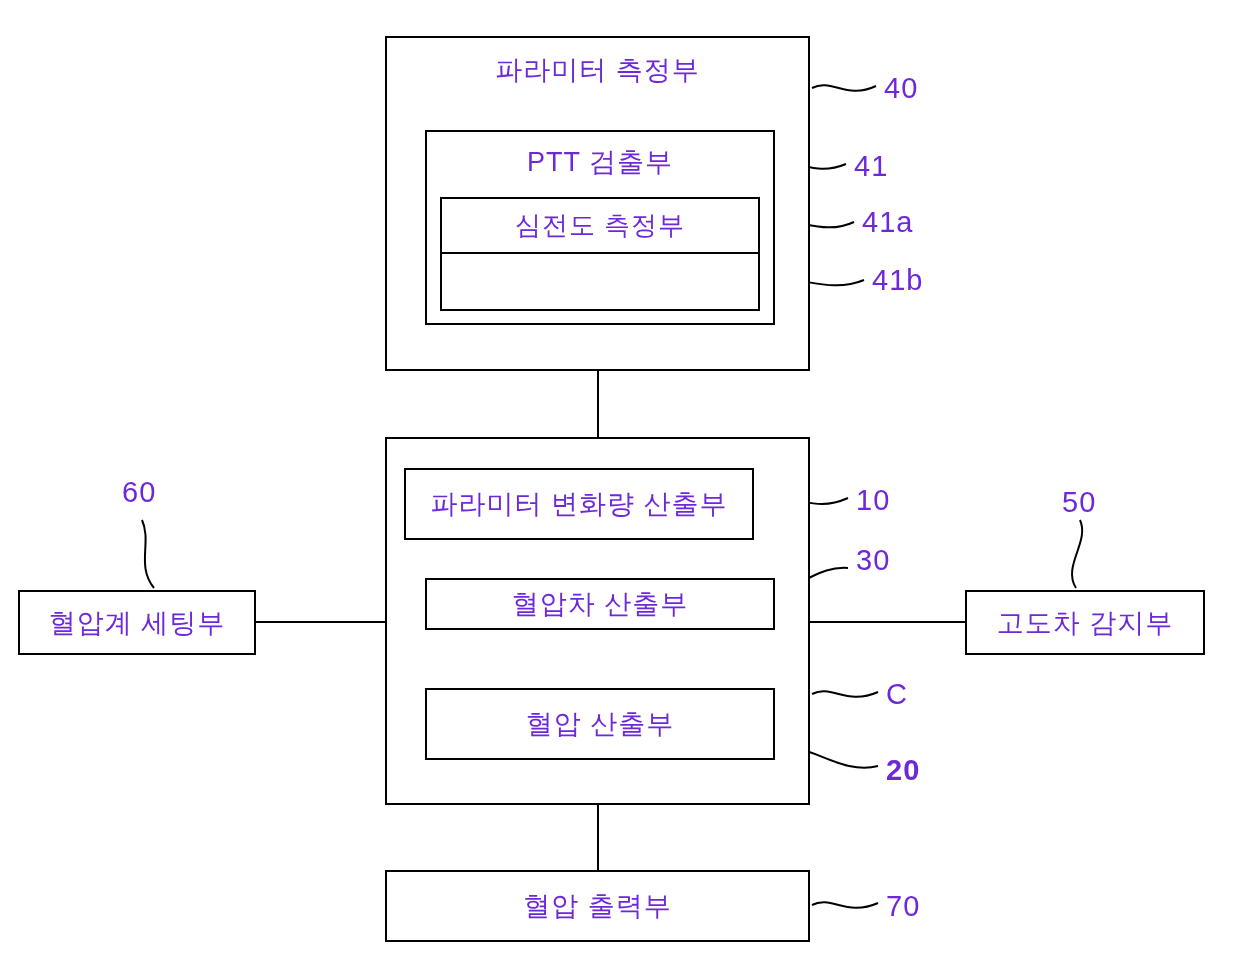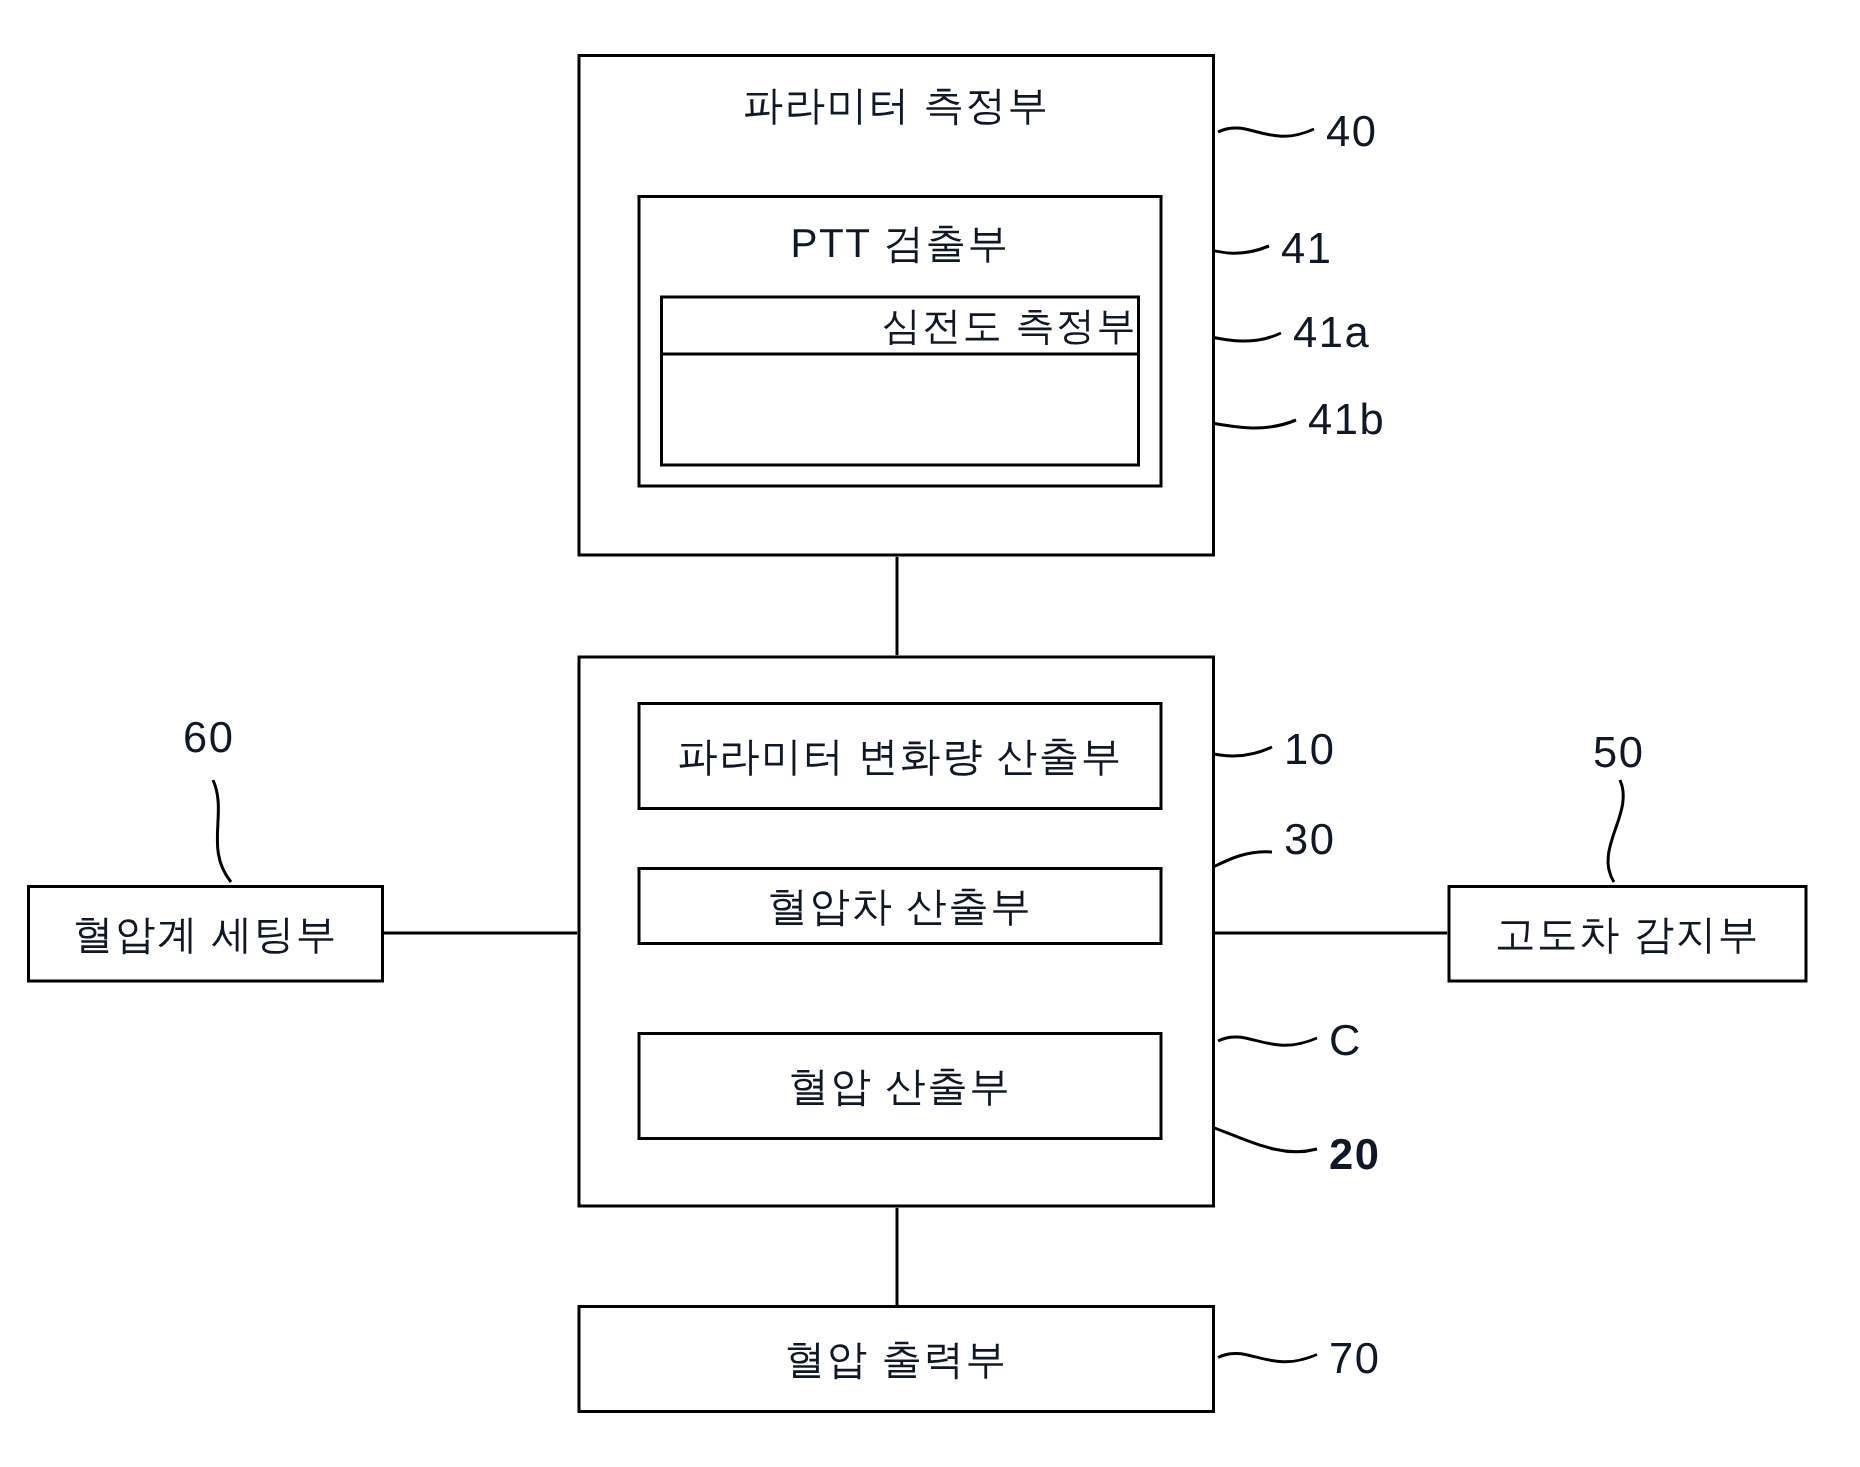--- a/index.html
+++ b/index.html
@@ -2,21 +2,21 @@
 <html><head>
 <meta charset="utf-8">
 <style>
   * { margin: 0; padding: 0; box-sizing: border-box; }
   html, body { background: #ffffff; }
   .canvas {
     position: relative;
     width: 1240px;
     height: 978px;
     background: #ffffff;
-    color: #0f172a;
+    color: #6d28d9;
     font-family: "Liberation Sans", "DejaVu Sans", sans-serif;
     overflow: hidden;
   }
   svg.overlay {
     position: absolute;
     left: 0; top: 0;
     width: 1240px; height: 978px;
   }
   .box {
     position: absolute;
@@ -32,24 +32,24 @@
   }
   .title-top {
     text-align: center;
     font-size: 27px;
     letter-spacing: 1px;
     padding-top: 14px;
   }
   .stack-row {
     display: flex;
     align-items: center;
-    justify-content: flex-end;
+    justify-content: center;
     font-size: 26px;
     letter-spacing: 1px;
-    height: 38px;
+    height: 55px;
   }
   .stack-row.first { border-bottom: 2px solid #000; }
   .ref-label {
     position: absolute;
     font-size: 29px;
     letter-spacing: 1px;
     white-space: nowrap;
   }
 </style>
 </head>
@@ -88,21 +88,21 @@
   </div>
 
   <div class="box" style="left:440px; top:197px; width:320px; height:114px;">
     <div class="stack-row first">
       <span>심전도 측정부</span>
     </div>
   </div>
 
   <div class="box" style="left:385px; top:437px; width:425px; height:368px;"></div>
 
-  <div class="box flexcenter" style="left:425px; top:468px; width:350px; height:72px;">
+  <div class="box flexcenter" style="left:404px; top:468px; width:350px; height:72px;">
     <span>파라미터 변화량 산출부</span>
   </div>
 
   <div class="box flexcenter" style="left:425px; top:578px; width:350px; height:52px;">
     <span>혈압차 산출부</span>
   </div>
 
   <div class="box flexcenter" style="left:425px; top:688px; width:350px; height:72px;">
     <span>혈압 산출부</span>
   </div>

